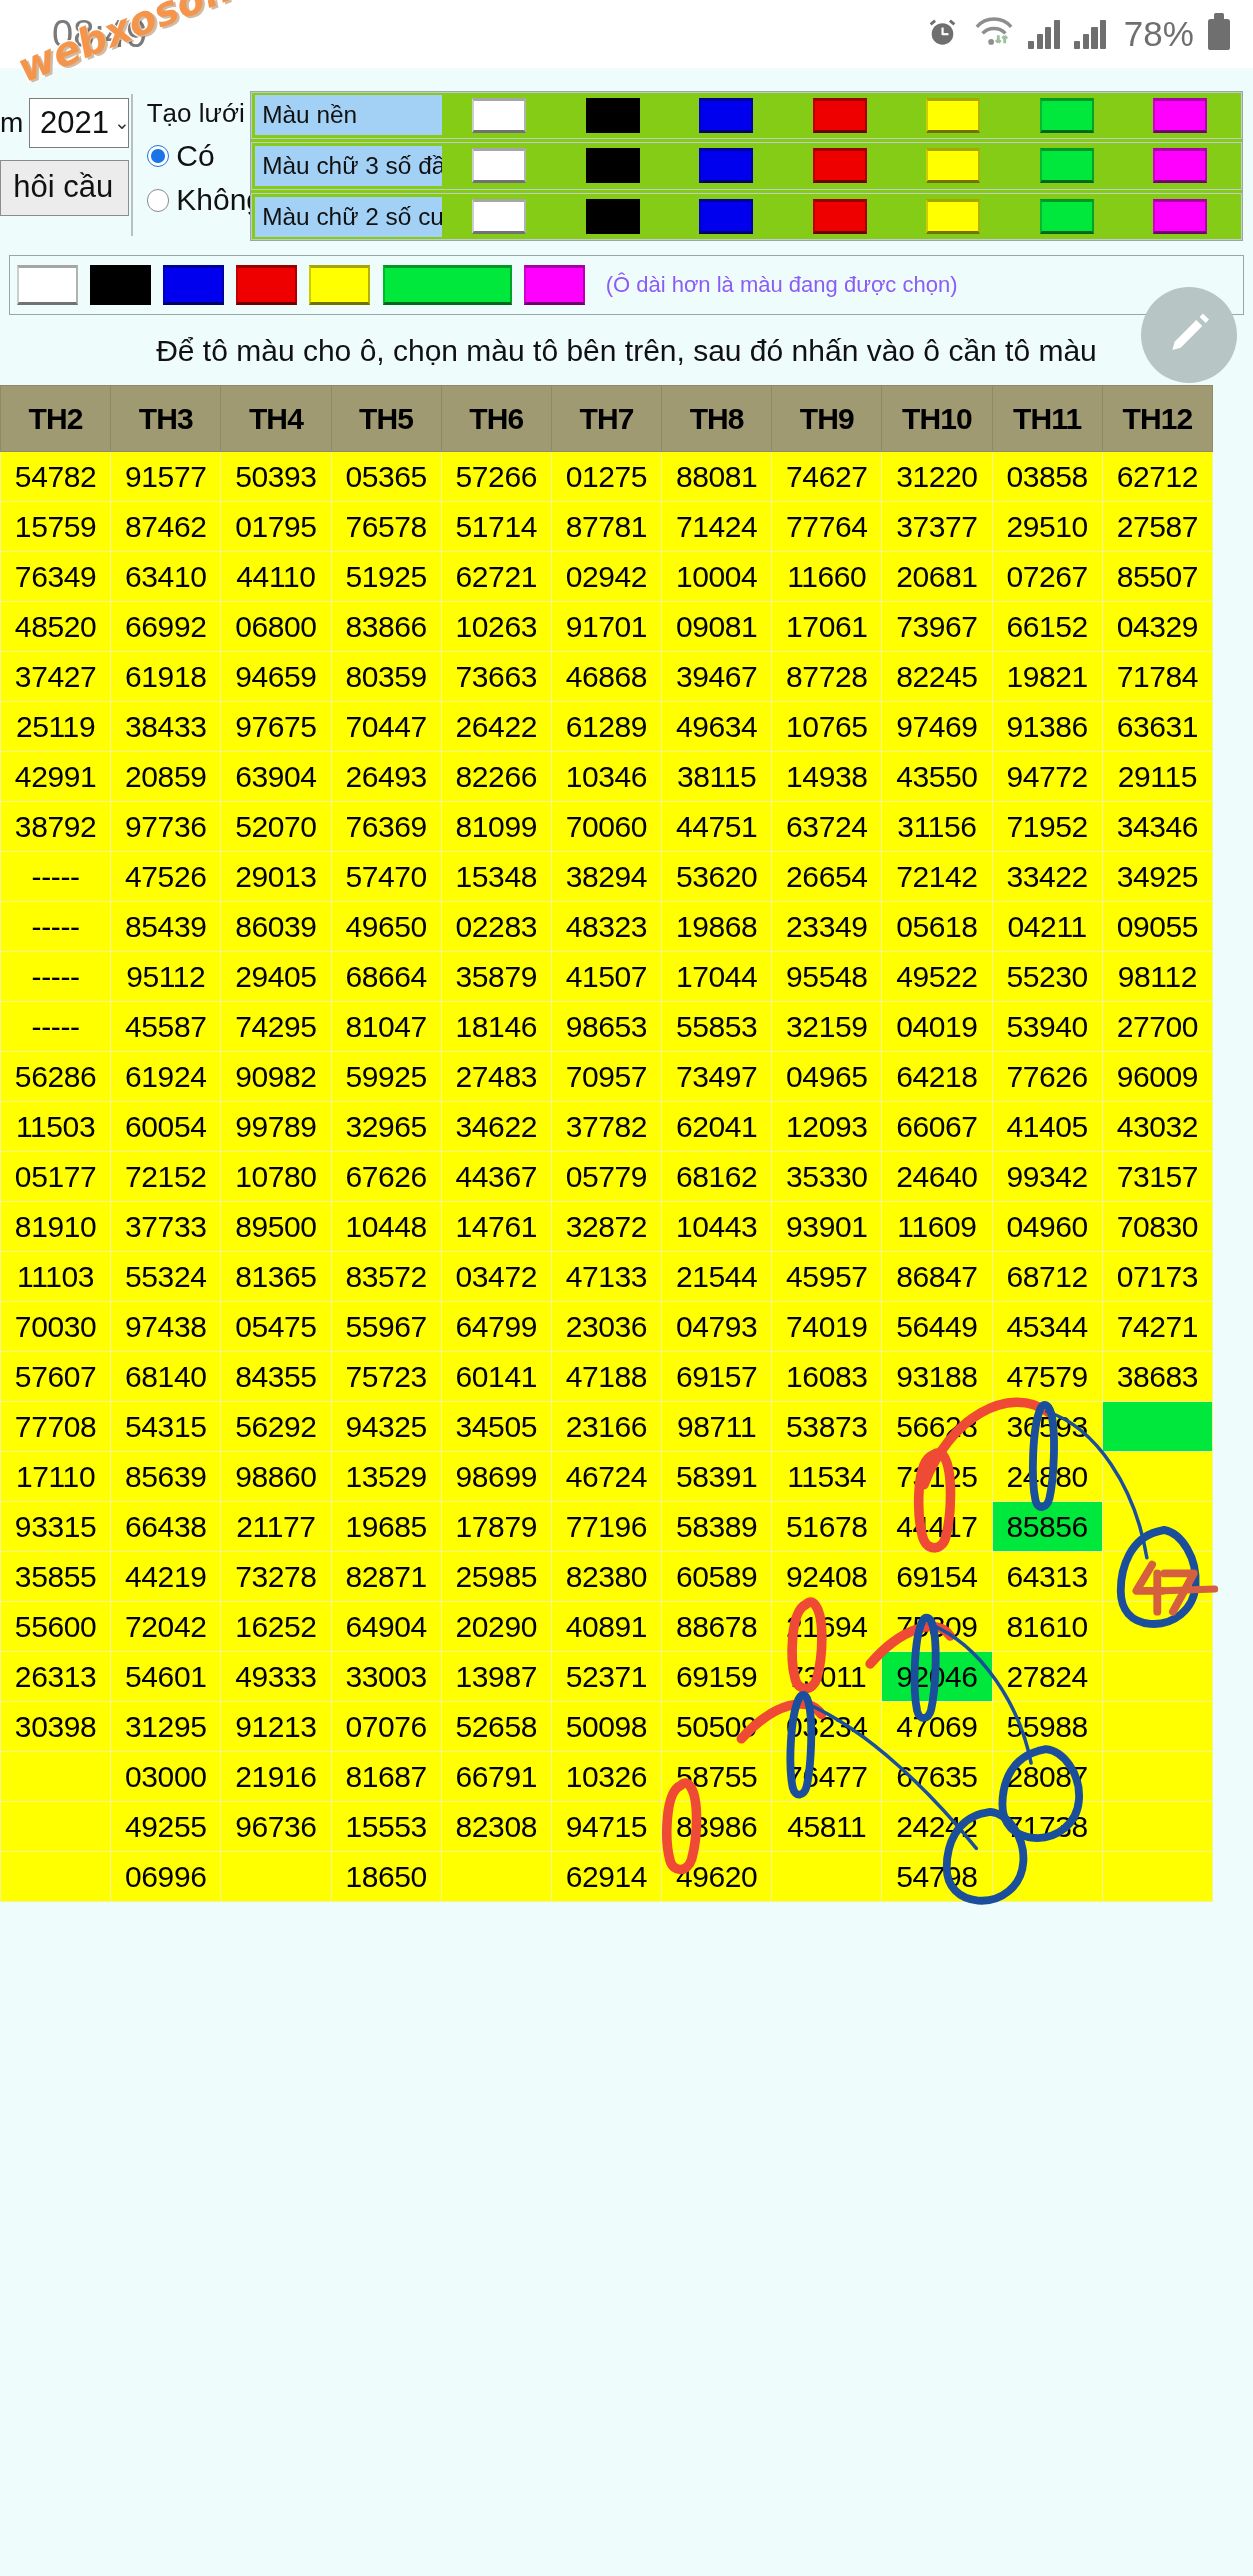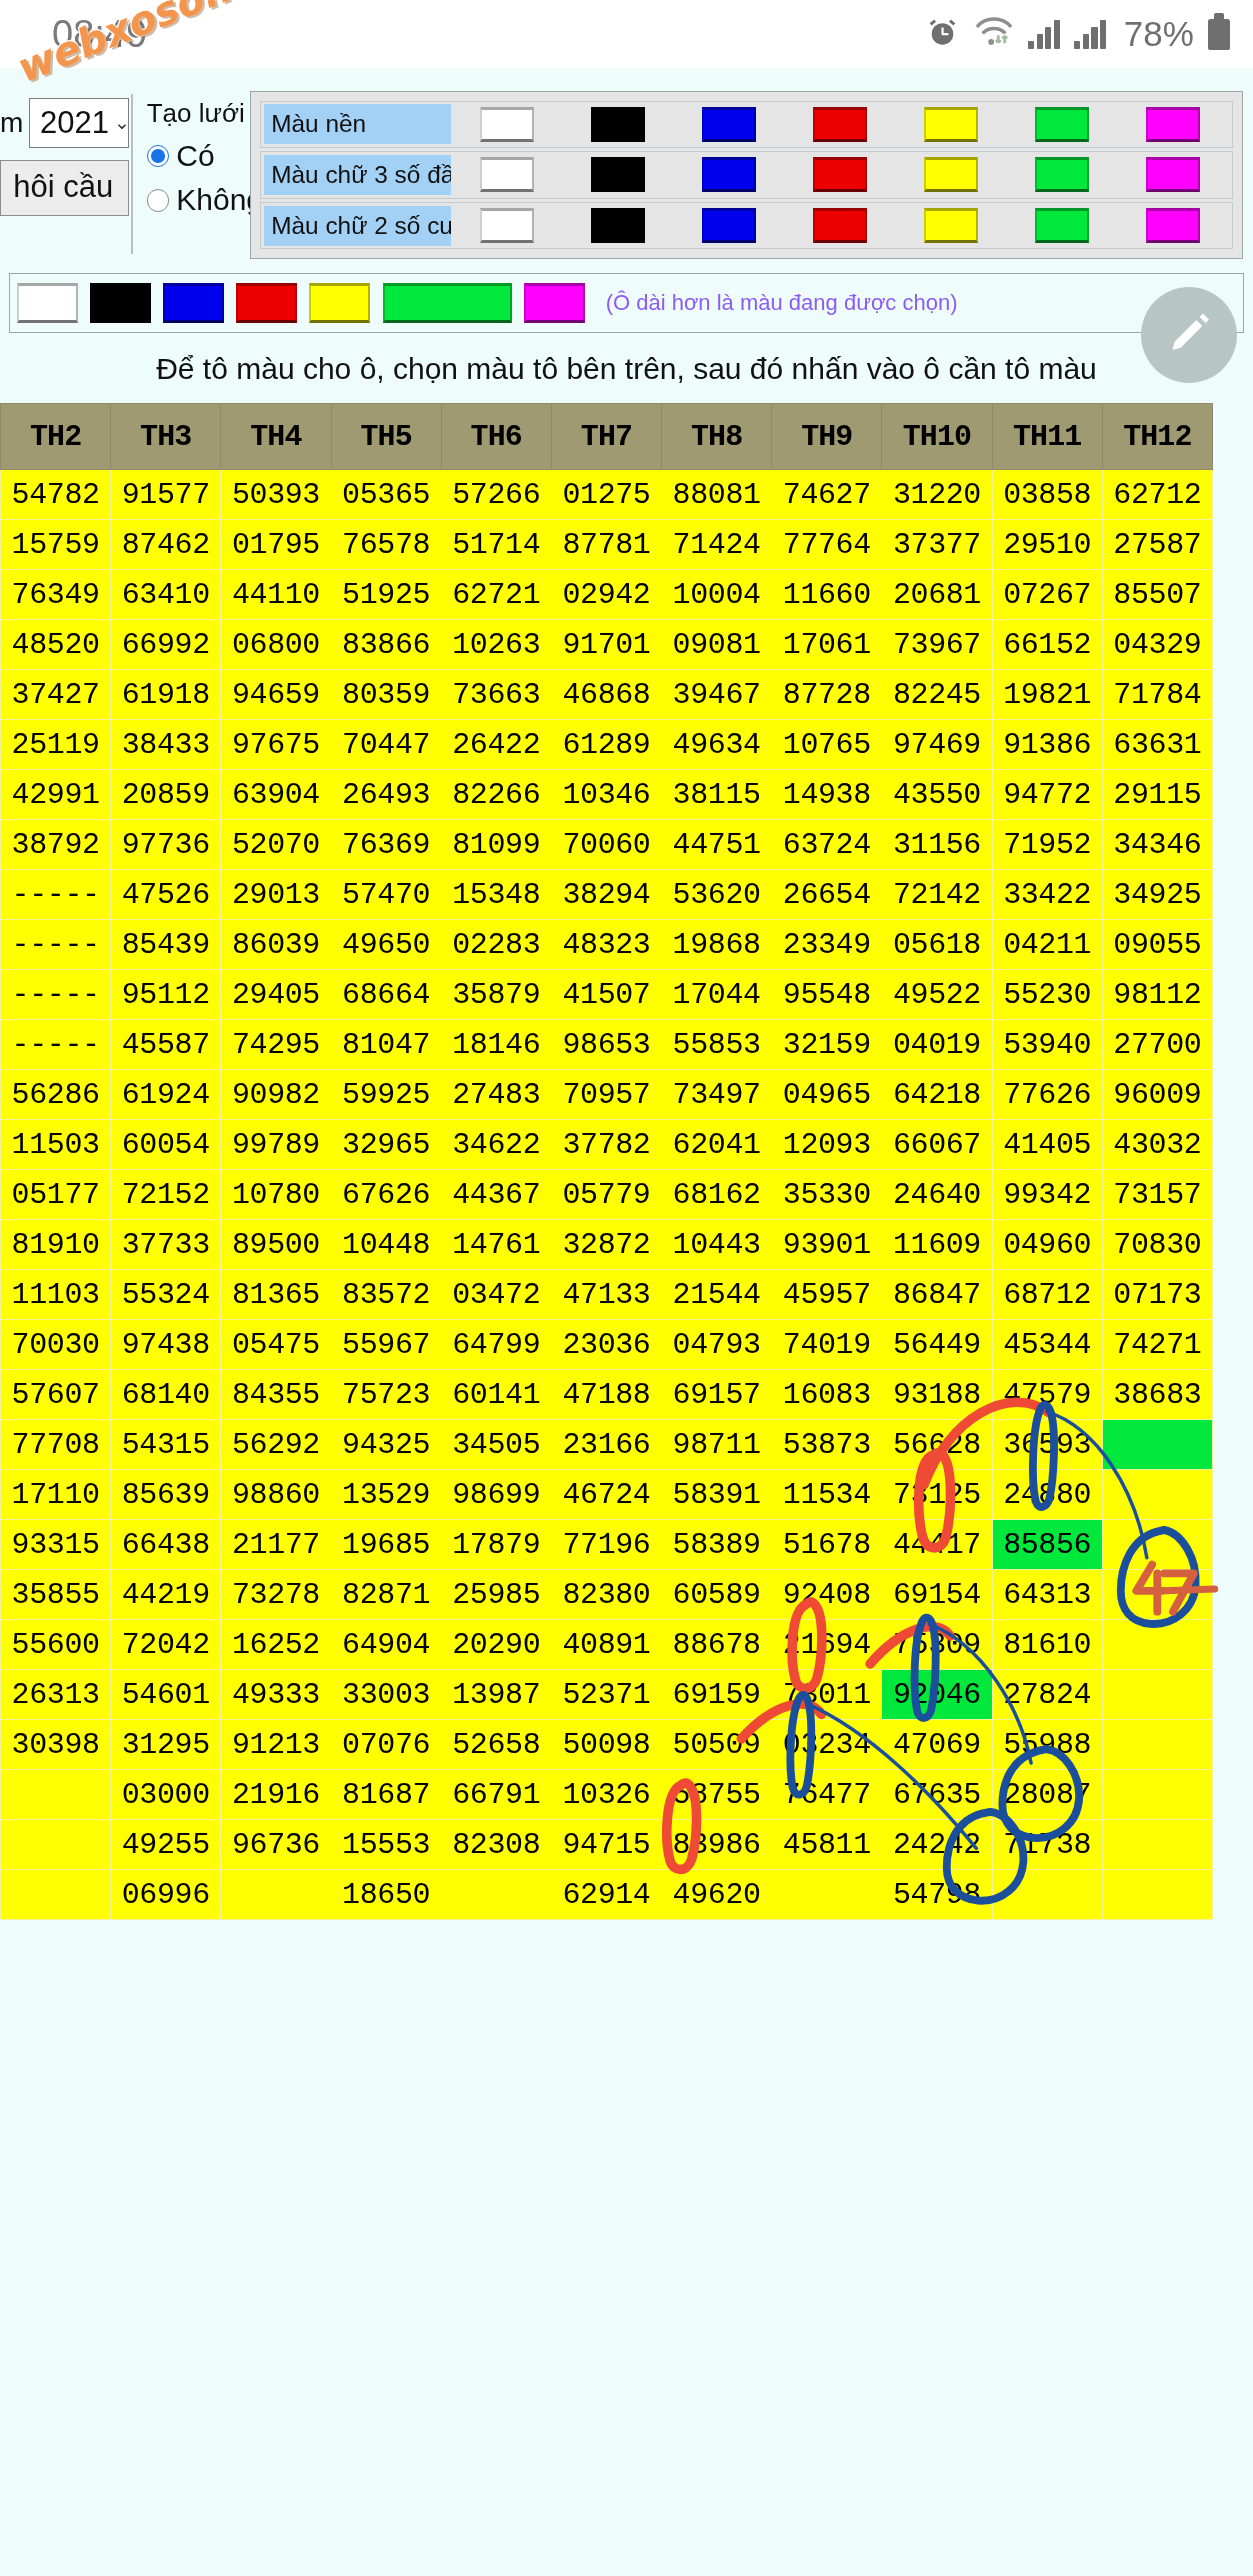--- a/index.html
+++ b/index.html
@@ -70,21 +70,21 @@
   .divider-v { width:1.7px; background:#b6c2c2; align-self:stretch; margin:5.2px 0; }
 
   .cell-radio { padding: 8.7px 12.2px 12.2px 14px; width:110px; }
   .cell-radio .ttl { font-size:26px; color:#111; white-space:nowrap; }
   .rad { display:flex; align-items:center; gap:7px; margin-top:10.4px; font-size:30px; color:#111; }
   .radio { width:22.6px; height:22.6px; border-radius:50%; border:1.7px solid #8b8b8b; background:#fff; position:relative; flex:0 0 auto; }
   .radio.on { border-color:#1a73e8; }
   .radio.on:after { content:""; position:absolute; inset:3.5px; border-radius:50%; background:#1a73e8; }
 
   
-  .colorbox { border:0.9px solid #9aa7a7; margin: 1.7px 10.4px 0 7px; padding:9px; background:#e5e5e5; flex:1; }
+  .colorbox { border:0.9px solid #9aa7a7; margin: 1.7px 10.4px 0 7px; padding:0; background:#84cc16; flex:1; }
   .cmat { display:flex; flex-direction:column; gap:3.5px; }
   .crow { display:flex; align-items:center; border:0.9px solid #c2cccc; padding:2.6px 3.5px; }
   .cname { background:#a3d1f5; color:#111; font-size:24.4px; padding:5.2px 7px; width:187px; height:40px; line-height:30px; white-space:nowrap; overflow:hidden; }
   .sw-wrap { display:flex; gap:0px; flex:1; }
   .sw-cellw { flex:1; display:flex; justify-content:center; }
   .sw { width:54px; height:35px; border-top:3.5px solid rgba(0,0,0,.35); border-left:2.6px solid rgba(0,0,0,.2); border-bottom:3.5px solid rgba(0,0,0,.55); border-right:2.6px solid rgba(0,0,0,.3); }
 
   
   .selstrip { border:0.9px solid #9aa7a7; margin: 14px 8.7px 0 8.7px; padding:8.7px 7px; display:flex; align-items:center; gap:12.2px; background:#effcfc; }
   .selstrip .sw { width:61px; height:40px; }
@@ -97,21 +97,21 @@
   .fab {
     position:absolute; right:15.7px; top:287px;
     width:96px; height:96px; border-radius:50%;
     background:#b7c5c4; z-index:30;
     display:flex; align-items:center; justify-content:center;
   }
   .fab svg { width:50px; height:50px; }
 
   
   .tbl-wrap { margin-top:5.2px; }
-  table.grid { border-collapse:collapse; width:1213px; table-layout:fixed;font-family:Liberation Mono, monospace; }
+  table.grid { border-collapse:collapse; width:1213px; table-layout:fixed; }
   table.grid th {
     background:#a09a72; color:#000; font-size:30px; font-weight:bold;
     height:66px; border:0.9px solid #8e8a68; letter-spacing:-0.9px;
   }
   table.grid td {
     background:#ffff00; color:#000;
     font-size:30px; text-align:center; height:50px;
     border:0.9px solid #f2f19c; white-space:nowrap; letter-spacing:-0.4px;
   }
   table.grid td.hl { background:#00e83c; }

